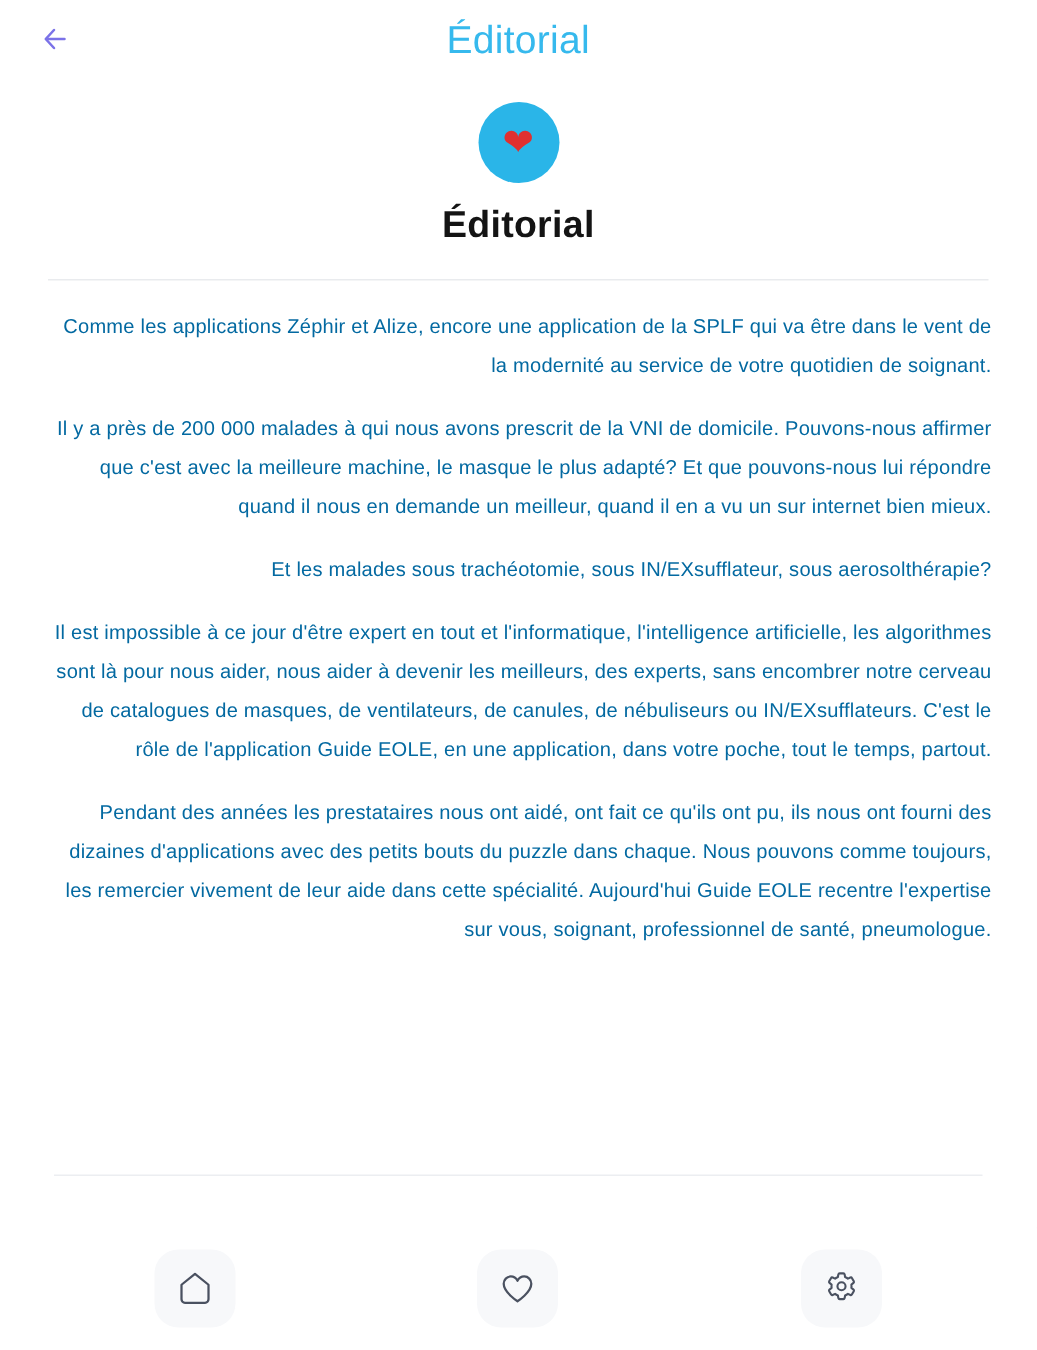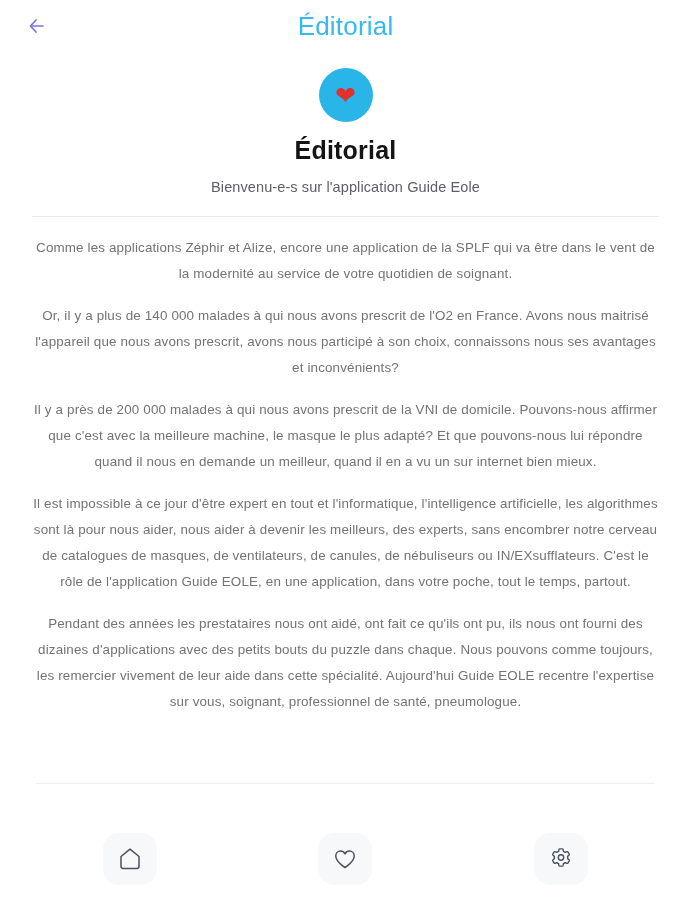--- a/index.html
+++ b/index.html
@@ -99,23 +99,23 @@
   .divider-top { margin-top: 21px; }
 
   
   .article {
     padding: 18px 30px 0 30px;
   }
 
   .article p {
     font-size: 13.4px;
     line-height: 26px;
-    color: #737373;
+    color: #0369a1;
     margin-bottom: 16px;
-    text-align: center;
+    text-align: right;
     letter-spacing: 0.15px;
   }
 
   .article p:last-child { margin-bottom: 0; }
 
   
   .bottom-spacer-divider {
     position: absolute;
     left: 0;
     right: 0;
@@ -173,29 +173,28 @@
     </span>
   </button>
   <div class="appbar-title">Éditorial</div>
 </div>
 
 <div class="hero">
   <div class="hero-avatar">
     <span class="emoji">❤</span>
   </div>
   <div class="hero-title">Éditorial</div>
-  <div class="hero-subtitle">Bienvenu-e-s sur l'application Guide Eole</div>
 </div>
 
 <div class="divider-inset divider-top"></div>
 
 <div class="article">
   <p>Comme les applications Zéphir et Alize, encore une application de la SPLF qui va être dans le vent de la modernité au service de votre quotidien de soignant.</p>
-  <p>Or, il y a plus de 140 000 malades à qui nous avons prescrit de l'O2 en France. Avons nous maitrisé l'appareil que nous avons prescrit, avons nous participé à son choix, connaissons nous ses avantages et inconvénients?</p>
   <p>Il y a près de 200 000 malades à qui nous avons prescrit de la VNI de domicile. Pouvons-nous affirmer que c'est avec la meilleure machine, le masque le plus adapté? Et que pouvons-nous lui répondre quand il nous en demande un meilleur, quand il en a vu un sur internet bien mieux.</p>
+  <p>Et les malades sous trachéotomie, sous IN/EXsufflateur, sous aerosolthérapie?</p>
   <p>Il est impossible à ce jour d'être expert en tout et l'informatique, l'intelligence artificielle, les algorithmes sont là pour nous aider, nous aider à devenir les meilleurs, des experts, sans encombrer notre cerveau de catalogues de masques, de ventilateurs, de canules, de nébuliseurs ou IN/EXsufflateurs. C'est le rôle de l'application Guide EOLE, en une application, dans votre poche, tout le temps, partout.</p>
   <p>Pendant des années les prestataires nous ont aidé, ont fait ce qu'ils ont pu, ils nous ont fourni des dizaines d'applications avec des petits bouts du puzzle dans chaque. Nous pouvons comme toujours, les remercier vivement de leur aide dans cette spécialité. Aujourd'hui Guide EOLE recentre l'expertise sur vous, soignant, professionnel de santé, pneumologue.</p>
 </div>
 
 <div class="bottom-spacer-divider"></div>
 <div class="navbar-top-line"></div>
 
 <div class="bottom-nav">
 
   <div class="nav-item">

